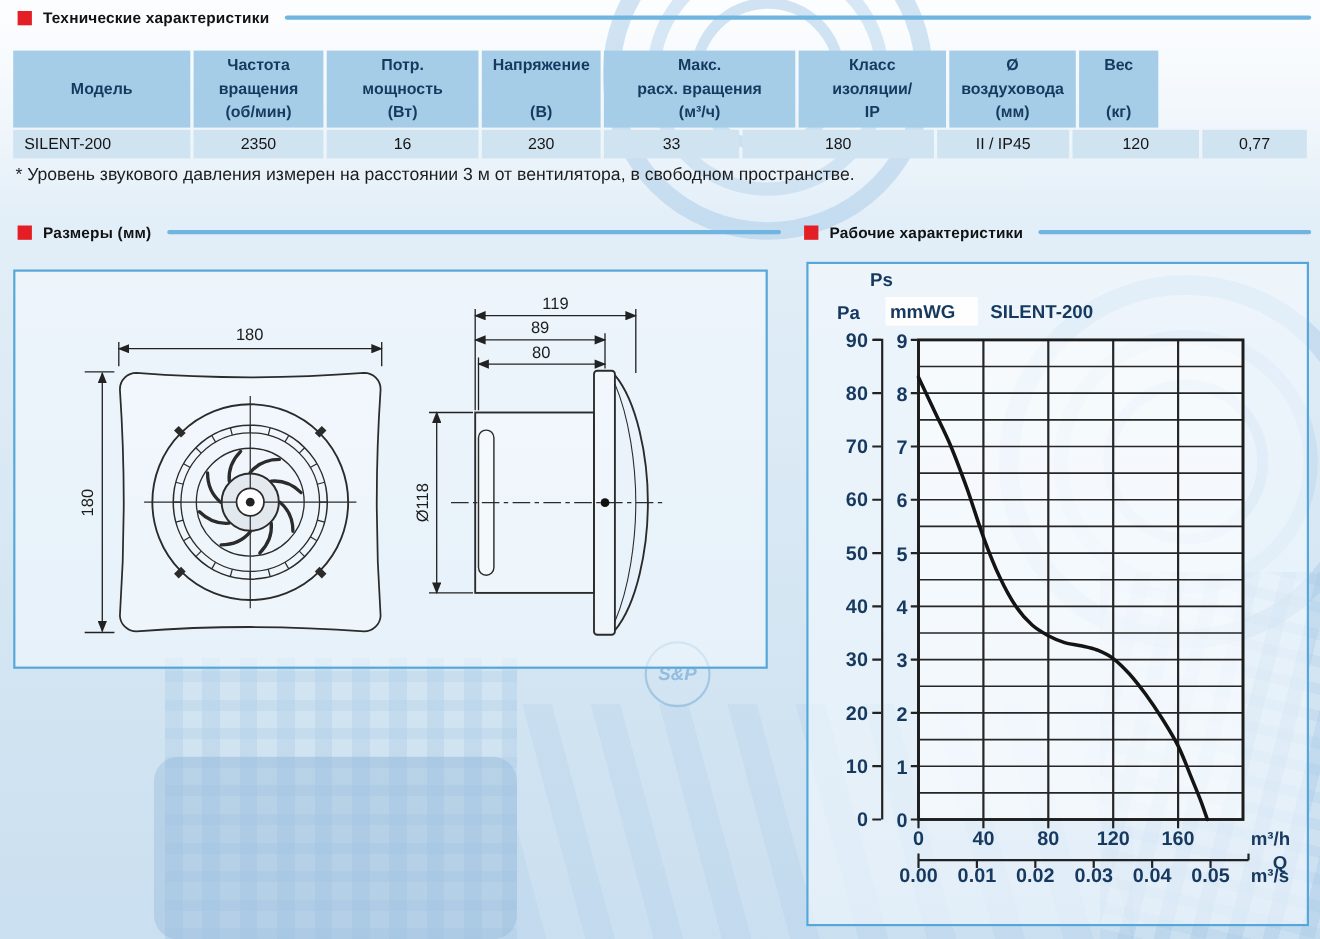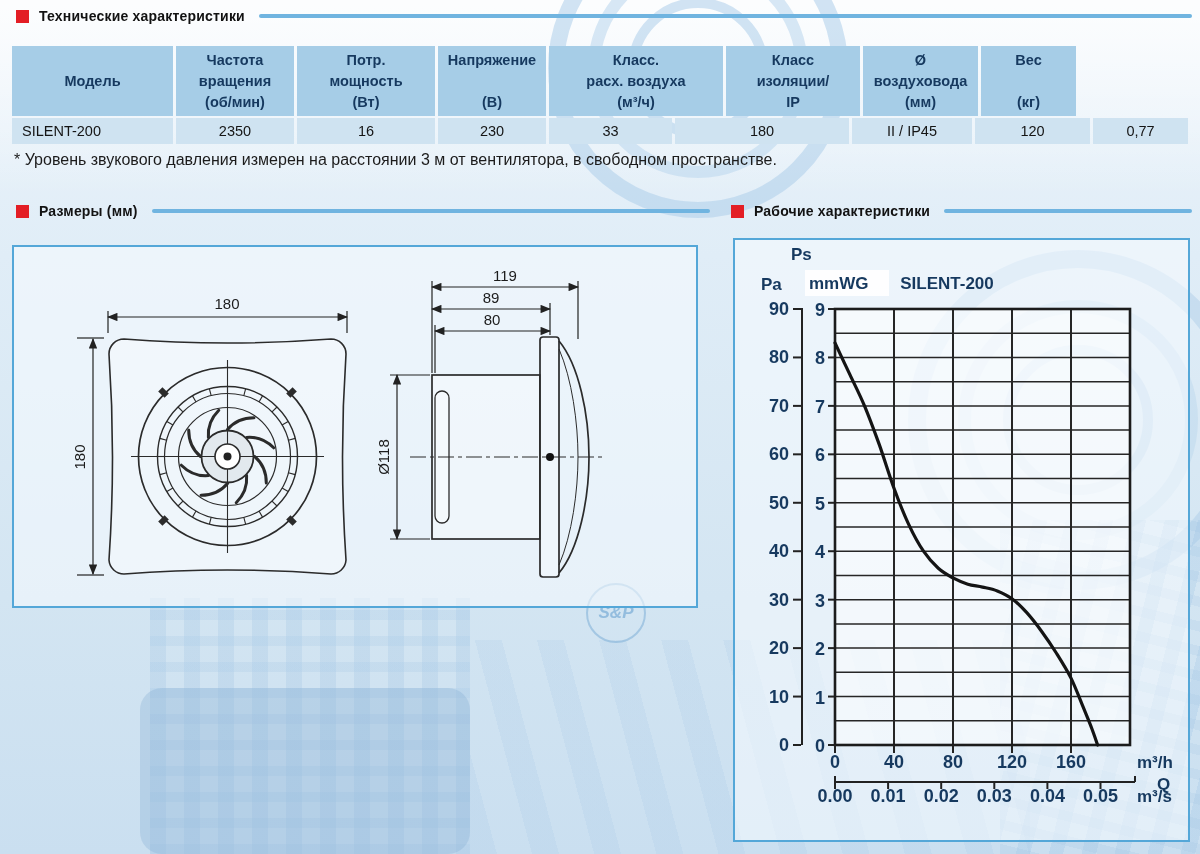--- a/index.html
+++ b/index.html
@@ -111,35 +111,35 @@
           <div class="th-line">Потр.</div>
           <div class="th-line">мощность</div>
           <div class="th-line">(Вт)</div>
         </div>
         <div class="th" style="width: 108px;">
           <div class="th-line">Напряжение</div>
           <div class="th-line"></div>
           <div class="th-line">(В)</div>
         </div>
         <div class="th" style="width: 174px;">
-          <div class="th-line">Класс.</div>
-          <div class="th-line">расх. воздуха</div>
+          <div class="th-line">Макс.</div>
+          <div class="th-line">расх. вращения</div>
           <div class="th-line">(м³/ч)</div>
         </div>
         <div class="th" style="width: 134px;">
           <div class="th-line">Класс</div>
           <div class="th-line">изоляции/</div>
           <div class="th-line">IP</div>
         </div>
         <div class="th" style="width: 115px;">
           <div class="th-line">Ø</div>
           <div class="th-line">воздуховода</div>
           <div class="th-line">(мм)</div>
         </div>
-        <div class="th" style="width: 95px;">
+        <div class="th" style="width: 72px;">
           <div class="th-line">Вес</div>
           <div class="th-line"></div>
           <div class="th-line">(кг)</div>
         </div>
       </div>
     <div class="t-row" id="t-row">
         <div class="td left" style="width: 161px;">SILENT-200</div>
         <div class="td" style="width: 118px;">2350</div>
         <div class="td" style="width: 138px;">16</div>
         <div class="td" style="width: 108px;">230</div>

